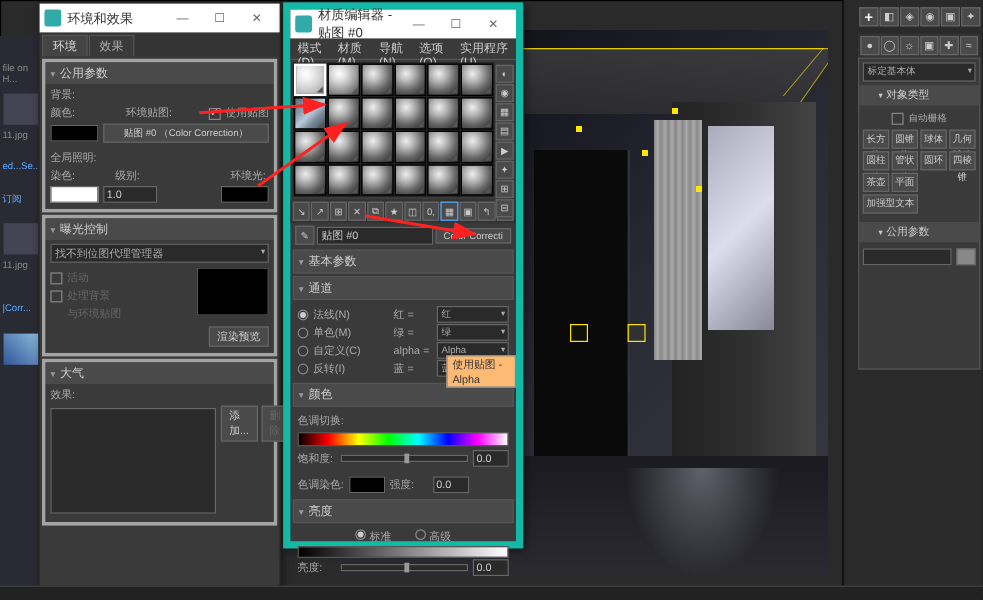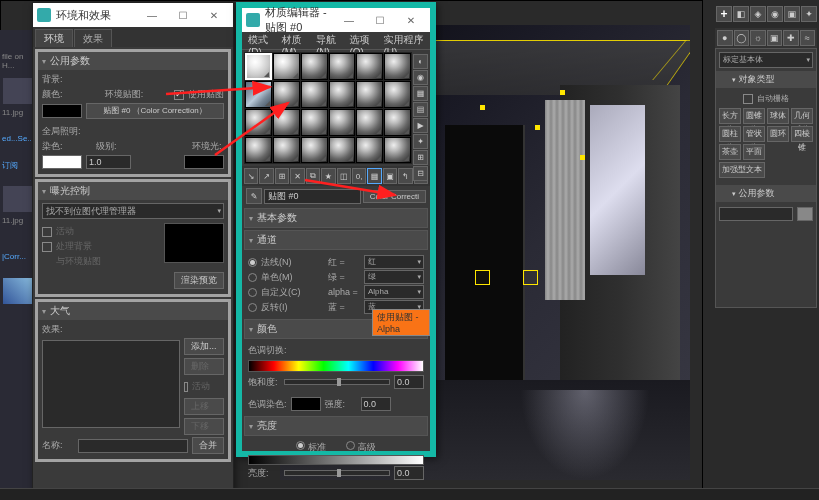--- a/index.html
+++ b/index.html
@@ -207,35 +207,30 @@
         </div>
     </div>
   </div>
 
   <div class="rollout">
     <div class="roll-hdr">大气</div>
     <div class="roll-body">
       <div class="lbl">效果:</div>
       <div class="row" style="align-items:flex-start">
         <div class="lbox" style="flex:1;height:88px"></div>
-        <div style="width:40px;display:flex;flex-direction:column;gap:3px">
+        <div style="width:40px;display:flex;flex-direction:row;gap:3px">
           <div class="btn">添加...</div>
           <div class="btn" style="color:#666">删除</div>
           <div class="row">
               <span class="chk"></span>
               <span class="lbl dim">活动</span>
             </div>
           <div class="btn" style="color:#666">上移</div>
           <div class="btn" style="color:#666">下移</div>
         </div>
-      </div>
-      <div class="row">
-        <span class="lbl">名称:</span>
-        <div class="spin" style="flex:1"></div>
-        <div class="btn">合并</div>
       </div>
     </div>
   </div>
 </div>
 
 <div class="dlg2">
   <div class="dlg-title">
     <div class="ico"></div>
     <div class="t">材质编辑器 - 贴图 #0</div>
     <div class="dlg-btns">
@@ -372,21 +367,21 @@
           </div>
       <div class="sec-row">
             <span class="lbl">亮度:</span>
             <div class="slider"></div>
             <div class="spin" style="width:30px">0.0</div>
           </div>
     </div>
   </div>
   </div>
 
-  <div style="position:absolute;top:301px;left:130px;background:#f97316;border:1px solid #888;padding:1px 4px;font-size:9px;color:#333">使用贴图 - Alpha</div>
+  <div style="position:absolute;top:288px;left:130px;background:#fdba74;border:1px solid #888;padding:1px 4px;font-size:9px;color:#333">使用贴图 - Alpha</div>
 </div>
 
 <div class="top-icons">
   <div class="ti plus">+</div>
   <div class="ti">◧</div>
   <div class="ti">◈</div>
   <div class="ti">◉</div>
   <div class="ti">▣</div>
   <div class="ti">✦</div>
 </div>

